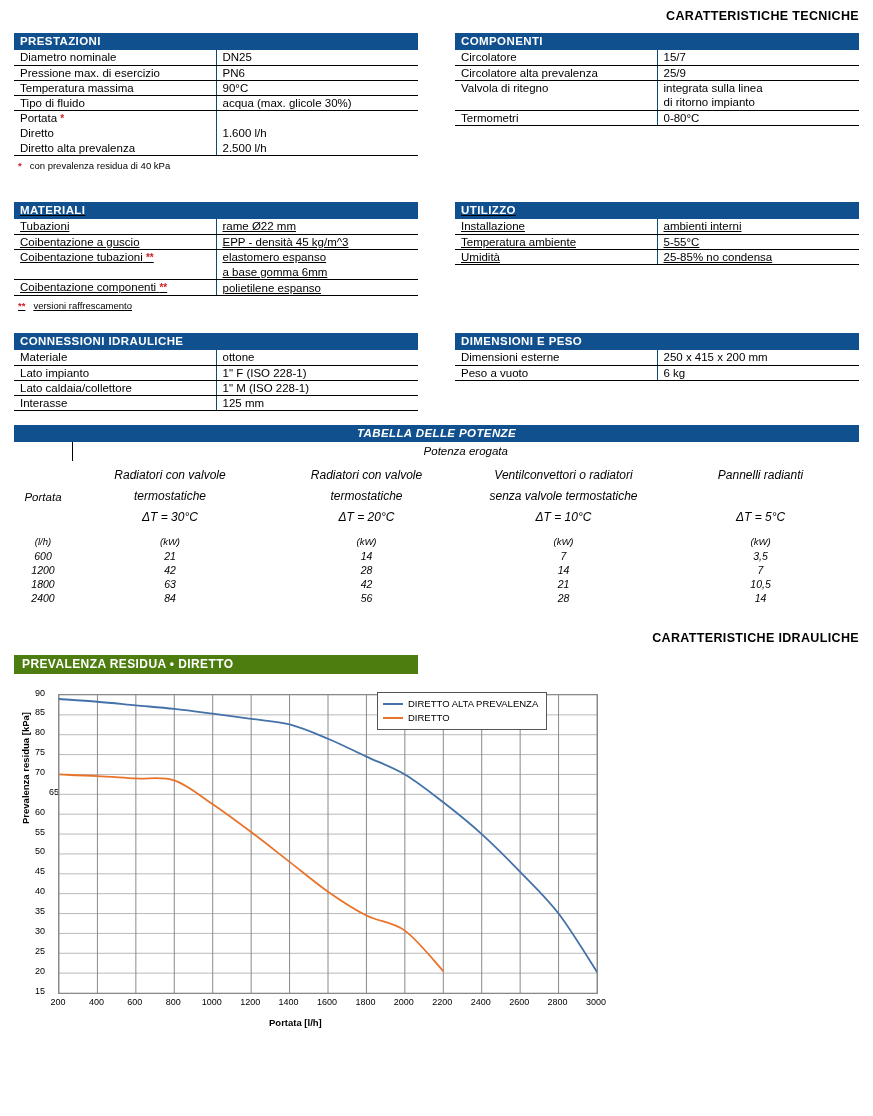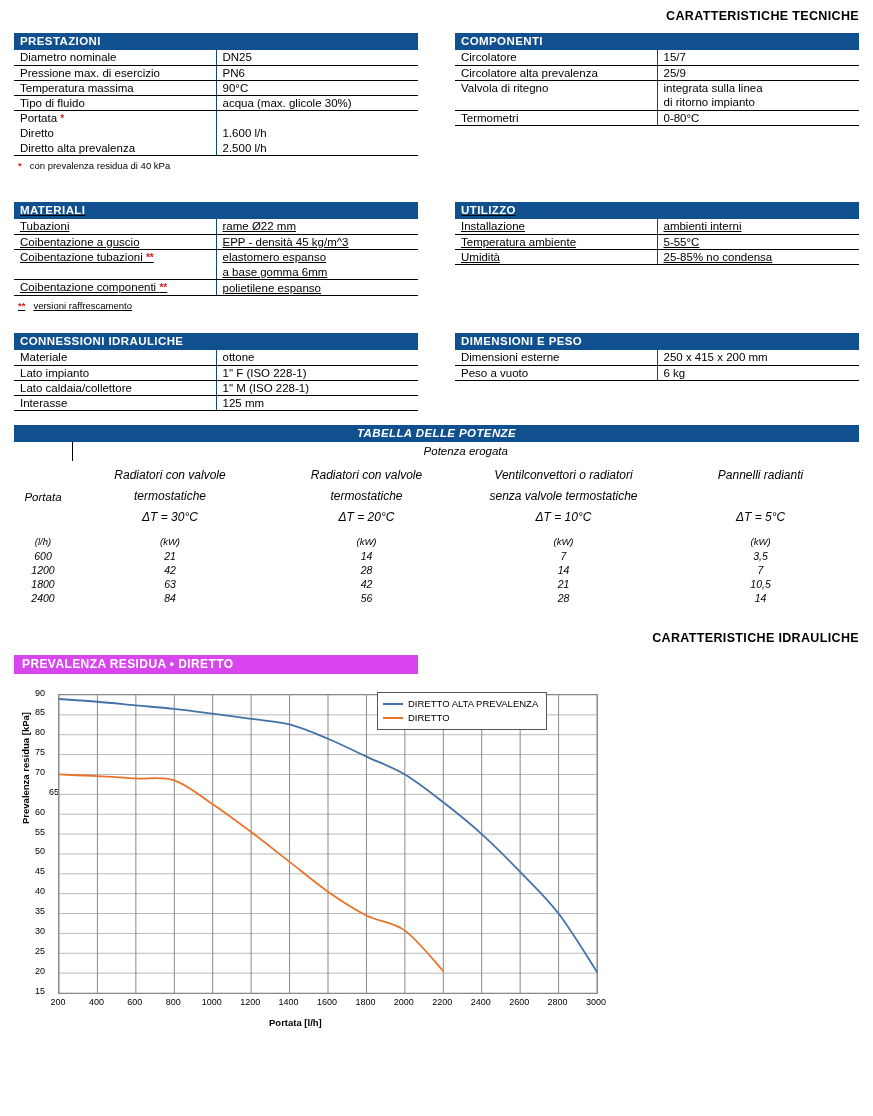--- a/index.html
+++ b/index.html
@@ -132,21 +132,21 @@
   .d-cell {
     font-size: 10.5px;
     height: 13px;
     border-bottom: 1px solid #000;
     border-right: 1px solid #000;
   }
   .d-cell.last { border-right: none; }
 
   
   .bar {
-    background: #d946ef;
+    background: #4d7c0f;
     color: #fff;
     font-weight: bold;
     font-size: 12px;
     letter-spacing: 0.4px;
     padding: 3px 0 3px 8px;
     width: 404px;
     height: 19px;
     line-height: 13px;
     margin-bottom: 10px;
   }

